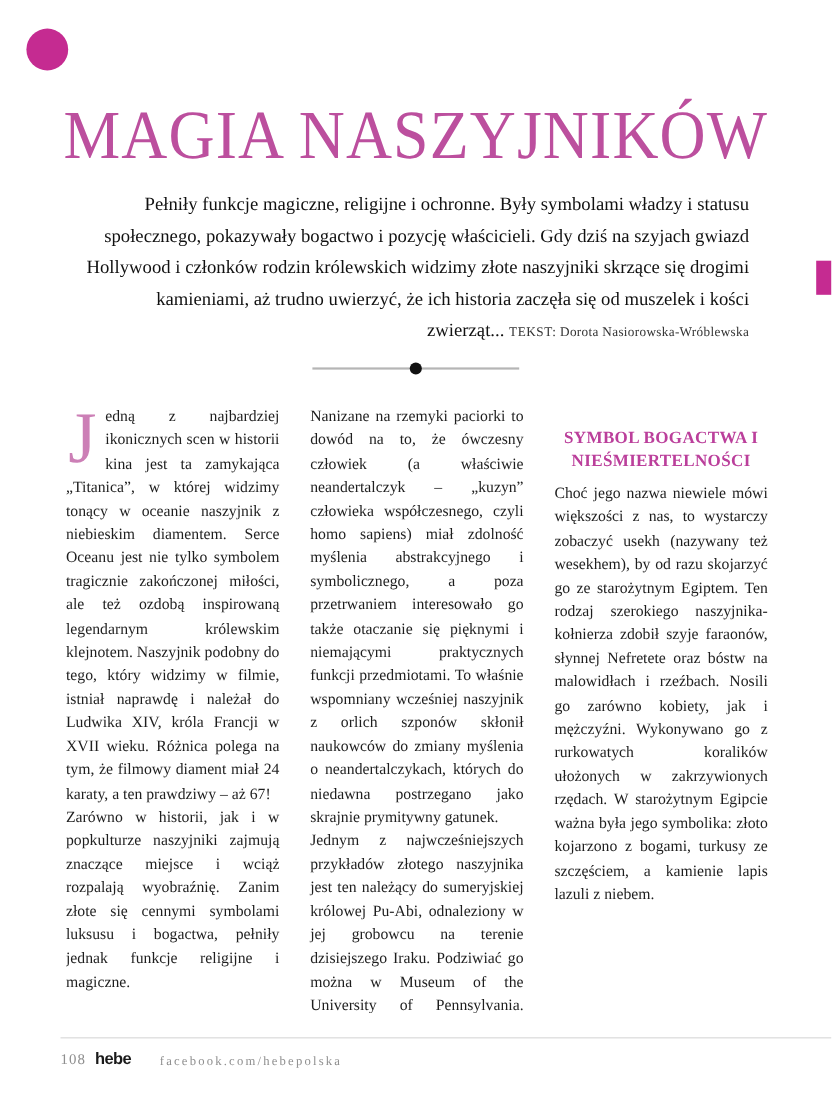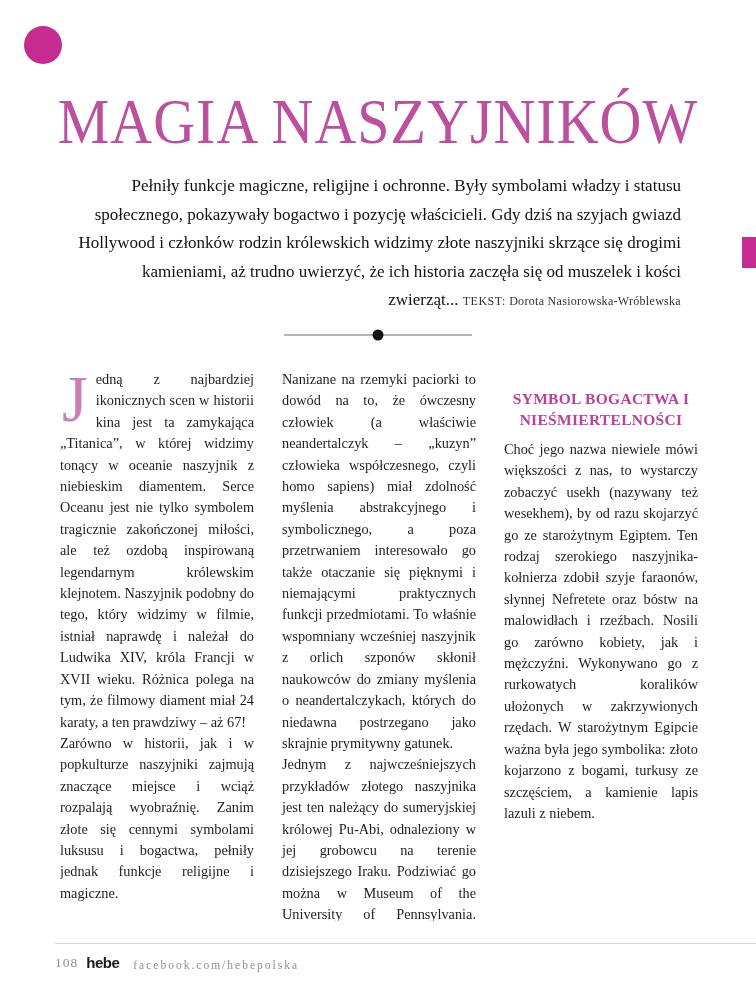--- a/index.html
+++ b/index.html
@@ -72,21 +72,21 @@
   .footer-rule{position:absolute;left:55px;right:0;top:943px;height:1px;background:#d6d6d6;}
   .footer{
     position:absolute;left:55px;top:954px;display:flex;align-items:flex-end;
     color:#8f8f8f;
   }
   .pagenum{font-size:13.5px;letter-spacing:1px;}
   .hebe-logo{
     margin-left:8px;font-family:"Liberation Sans", sans-serif;font-weight:bold;
     font-size:15px;letter-spacing:-0.5px;color:#1a1a1a;
   }
-  .footer-url{margin-left:14px;font-size:11.5px;letter-spacing:2px;}
+  .footer-url{margin-left:26px;font-size:11.5px;letter-spacing:2px;}
 </style>
 </head>
 <body>
 
 <div class="page">
 
   <div class="header">
     <div class="brand-dot"></div>
   </div>
 

